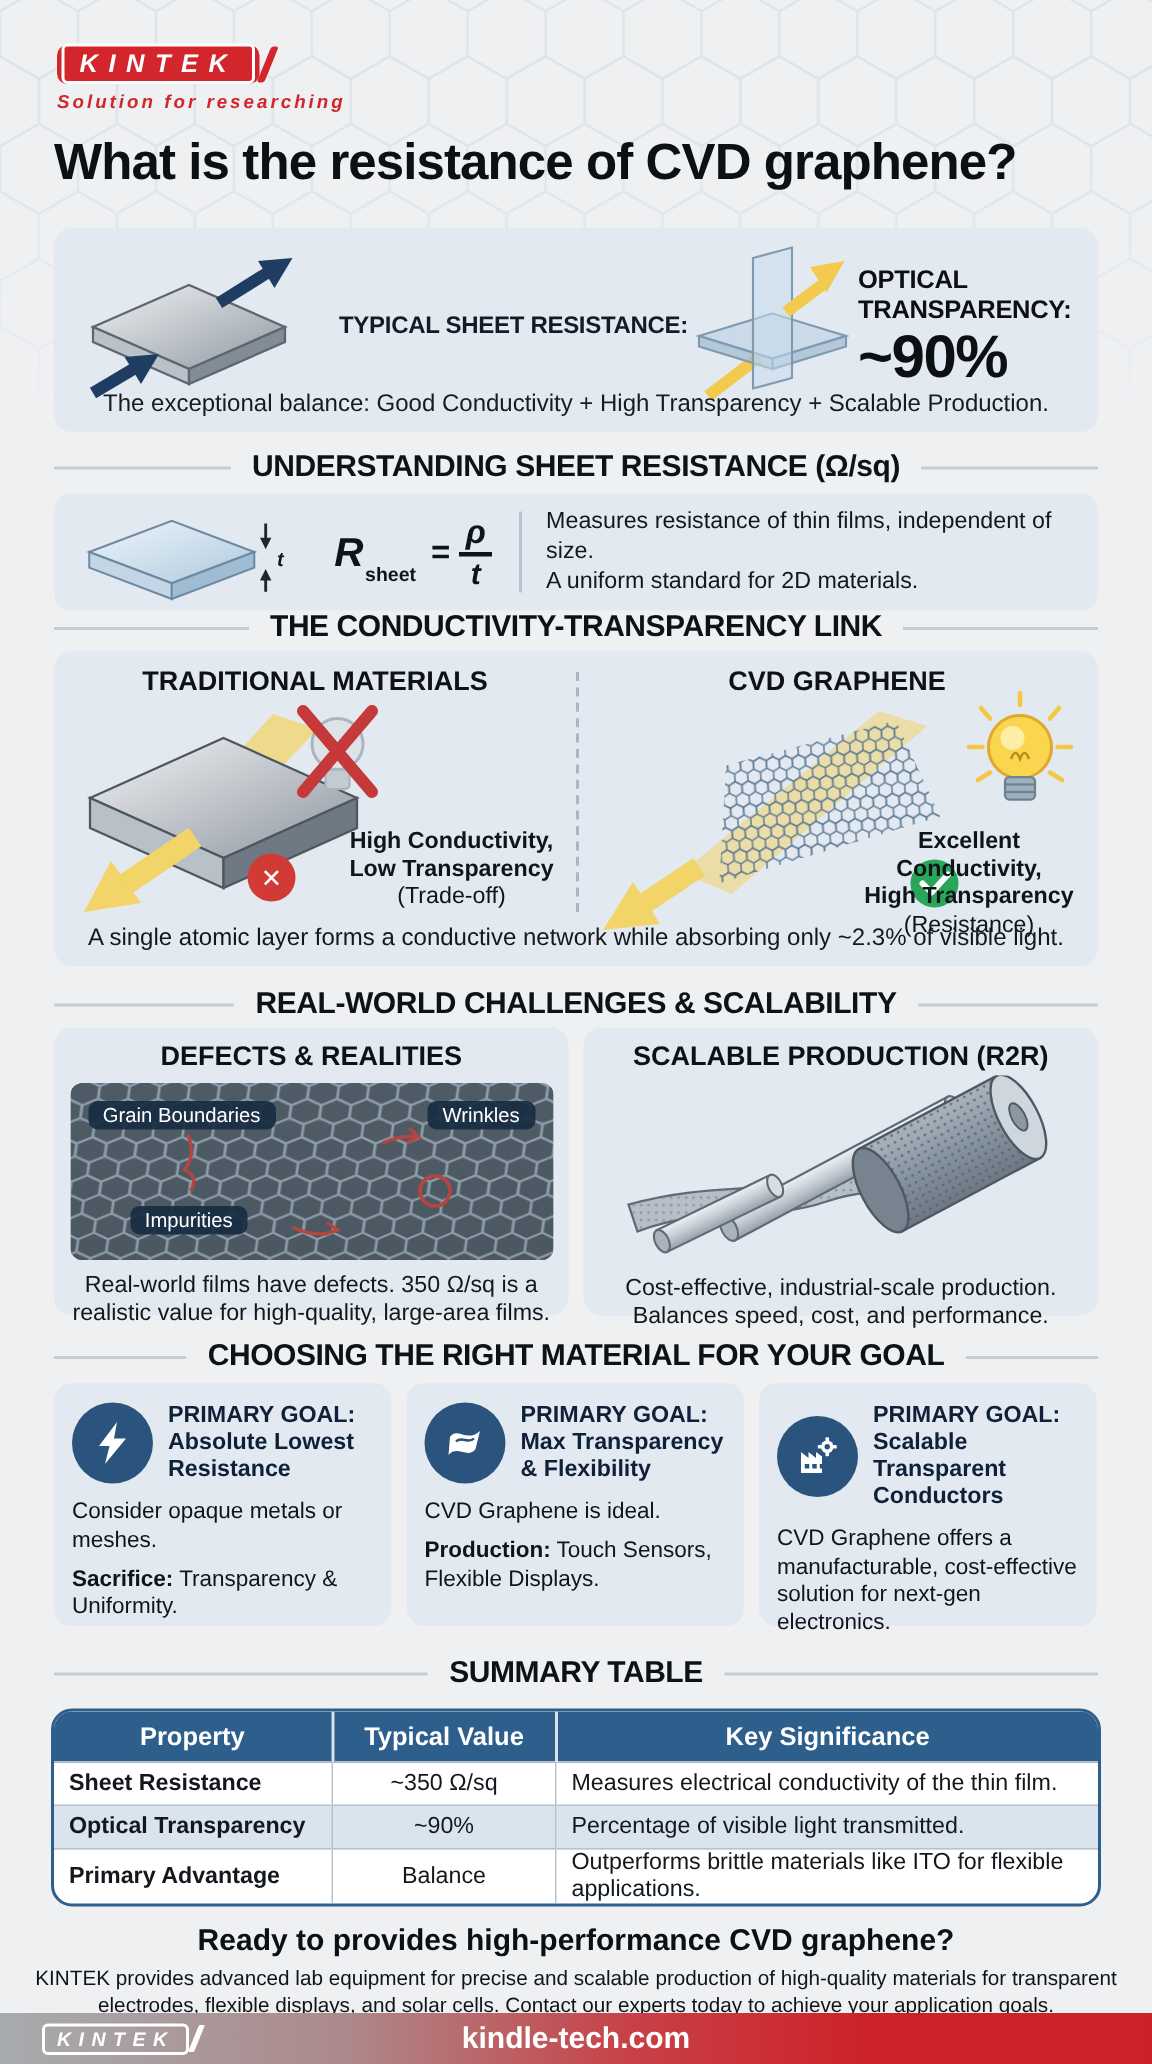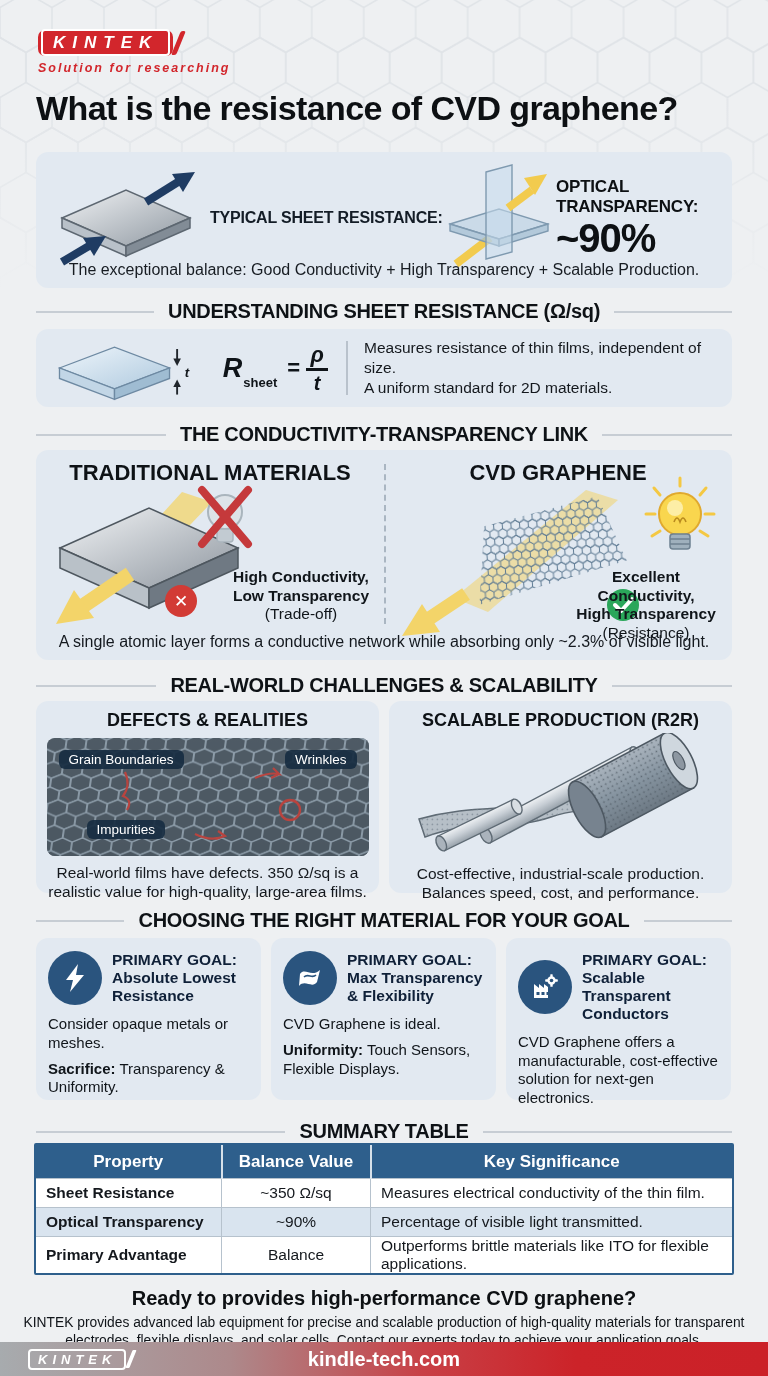--- a/index.html
+++ b/index.html
@@ -45,21 +45,21 @@
   .sr-bar{width:22px;height:3px;background:#0f1419;margin:2px 0;}
   .sr-den{font-size:20px;font-weight:800;font-style:italic;color:#0f1419;line-height:1;}
   .sr-divider{width:2px;height:54px;background:#b9c2cc;margin:0 16px 0 18px;}
   .sr-desc{font-size:15.5px;line-height:1.3;color:#14181d;}
 
   
   .link-card{margin-top:4px;height:210px;position:relative;}
   .link-col{position:absolute;top:0;width:348px;height:178px;}
   .link-col.left{left:0;} .link-col.right{left:348px;}
   .link-divider{position:absolute;left:348px;top:14px;height:160px;border-left:2px dashed #aab6c2;}
-  .link-title{position:absolute;top:10px;left:0;width:100%;text-align:center;font-size:22px;font-weight:800;color:#0e1216;}
+  .link-title{position:absolute;top:10px;left:0;width:100%;text-align:center;font-size:18px;font-weight:800;color:#0e1216;}
   .link-caption{position:absolute;text-align:center;font-size:15.5px;font-weight:700;line-height:1.2;color:#10151a;}
   .link-caption .plain{font-weight:400;}
   .link-note{position:absolute;bottom:9px;left:0;width:100%;text-align:center;font-size:16px;color:#14191f;}
 
   
   .chal-row{display:flex;gap:10px;width:696px;margin:4px auto 0;}
   .chal-card{background:#e2e9f1;border-radius:12px;width:343px;height:192px;box-sizing:border-box;position:relative;}
   .chal-title{text-align:center;font-size:18px;font-weight:800;color:#0e1216;padding-top:9px;}
   .defects-img{position:relative;width:322px;height:118px;margin:7px auto 0;border-radius:8px;overflow:hidden;}
   .pill{position:absolute;background:rgba(24,45,66,0.93);color:#fff;font-size:13.5px;padding:2px 10px;border-radius:6px;white-space:nowrap;}
@@ -70,21 +70,21 @@
   .goal-row{display:flex;gap:10px;width:696px;margin:6px auto 0;align-items:center;}
   .goal-card{background:#e2e9f1;border-radius:12px;width:225px;height:162px;box-sizing:border-box;padding:13px 12px 0 12px;}
   .goal-head{display:flex;align-items:center;}
   .goal-icon{flex:0 0 54px;width:54px;height:54px;border-radius:50%;background:#2a547e;display:flex;align-items:center;justify-content:center;}
   .goal-title{margin-left:10px;font-size:15.5px;font-weight:800;line-height:1.16;color:#0f2038;}
   .goal-body{margin-top:10px;font-size:15px;line-height:1.25;color:#10151a;}
   .goal-body .para{margin-top:7px;}
   .goal-lead{font-weight:800;}
 
   
-  .table-wrap{width:696px;margin:0 auto 0;border:2px solid #2e5f8c;border-radius:2px;overflow:hidden;background:#fff;}
+  .table-wrap{width:696px;margin:12px auto 0;border:2px solid #2e5f8c;border-radius:14px;overflow:hidden;background:#fff;}
   table.summary{width:100%;border-collapse:collapse;}
   table.summary th{background:#2e5f8c;color:#fff;font-size:17px;font-weight:700;height:31px;border-right:2px solid #d7e1ea;}
   table.summary th:last-child{border-right:none;}
   table.summary td{font-size:15.5px;height:28px;border-top:1px solid #b6c2cd;border-right:1px solid #b6c2cd;padding:0 10px;}
   table.summary td:last-child{border-right:none;}
   table.summary tr.alt td{background:#d9e4ef;}
   td.prop{font-weight:800;width:165px;}
   td.val{text-align:center;width:128px;}
 
   
@@ -137,21 +137,21 @@
               </linearGradient>
             </defs>
           <polygon points="12,50 76,22 140,50 76,78" fill="url(#plate1)" stroke="#5d6771" stroke-width="1.5"></polygon>
           <polygon points="12,50 12,60 76,88 76,78" fill="#b9c1c9" stroke="#5d6771" stroke-width="1.5"></polygon>
           <polygon points="140,50 140,60 76,88 76,78" fill="#828c96" stroke="#5d6771" stroke-width="1.5"></polygon>
           <line x1="96" y1="34" x2="128" y2="14" stroke="#1f3c63" stroke-width="8"></line>
           <polygon points="145,4 122,6 133,24" fill="#1f3c63"></polygon>
           <line x1="12" y1="94" x2="44" y2="75" stroke="#1f3c63" stroke-width="8"></line>
           <polygon points="56,68 33,70 44,88 " fill="#1f3c63"></polygon>
         </svg>
-        <div style="margin-left:8px;min-width:238px;">
+        <div style="margin-left:24px;min-width:238px;">
           <div class="hero-stat-label">TYPICAL SHEET RESISTANCE:</div>
         </div>
         <svg width="102" height="112" viewBox="0 0 102 112">
           <line x1="8" y1="102" x2="42" y2="76" stroke="#f2cb4e" stroke-width="8"></line>
           <polygon points="2,62 51,47 100,62 51,77" fill="rgba(186,208,226,0.6)" stroke="#7f9ab0" stroke-width="1.4"></polygon>
           <polygon points="2,62 2,69 51,84 51,77" fill="rgba(160,186,208,0.7)" stroke="#7f9ab0" stroke-width="1.4"></polygon>
           <polygon points="100,62 100,69 51,84 51,77" fill="rgba(160,186,208,0.7)" stroke="#7f9ab0" stroke-width="1.4"></polygon>
           <polygon points="38,10 64,3 64,90 38,97" fill="rgba(200,221,237,0.55)" stroke="#7f9ab0" stroke-width="1.4"></polygon>
           <line x1="60" y1="46" x2="84" y2="28" stroke="#f2cb4e" stroke-width="8"></line>
           <polygon points="99,12 76,16 87,33" fill="#f2cb4e"></polygon>
@@ -199,21 +199,21 @@
           <span class="sr-den">t</span>
         </span>
       </div>
       <div class="sr-divider"></div>
       <div class="sr-desc">
         <span style="display:block;">Measures resistance of thin films, independent of size.</span>
         <span style="display:block;">A uniform standard for 2D materials.</span>
       </div>
     </div>
 
-    <div class="section-head" style="margin-top:16px;">
+    <div class="section-head" style="">
       <div class="rule"></div>
       <div class="txt">THE CONDUCTIVITY-TRANSPARENCY LINK</div>
       <div class="rule"></div>
     </div>
     <div class="card link-card">
       <div class="link-divider"></div>
 
       <div class="link-col left">
         <div class="link-title">TRADITIONAL MATERIALS</div>
         <svg style="position:absolute;left:6px;top:36px;" width="215" height="150" viewBox="0 0 215 150">
@@ -418,21 +418,21 @@
             </svg>
           </div>
           <div class="goal-title">
             <span style="display:block;">PRIMARY GOAL:</span>
             <span style="display:block;">Max Transparency</span>
             <span style="display:block;">&amp; Flexibility</span>
           </div>
         </div>
         <div class="goal-body">
           <div>CVD Graphene is ideal.</div>
-          <div class="para"><span class="goal-lead">Uniformity:</span><span> Touch Sensors, Flexible Displays.</span></div>
+          <div class="para"><span class="goal-lead">Production:</span><span> Touch Sensors, Flexible Displays.</span></div>
         </div>
       </div>
 
       <div class="goal-card">
         <div class="goal-head">
           <div class="goal-icon">
             <svg width="30" height="30" viewBox="0 0 30 30">
               <path d="M4,26 V12 l5,4 v-4 l5,4 v-4 l4,3 V26 Z" fill="#fff"></path>
               <rect x="6.5" y="20" width="3" height="3" fill="#2a547e"></rect>
               <rect x="11.5" y="20" width="3" height="3" fill="#2a547e"></rect>
@@ -462,21 +462,21 @@
     <div class="section-head" style="margin-top:20px;">
       <div class="rule"></div>
       <div class="txt">SUMMARY TABLE</div>
       <div class="rule"></div>
     </div>
     <div class="table-wrap">
       <table class="summary">
         <thead>
           <tr>
             <th>Property</th>
-            <th>Balance Value</th>
+            <th>Typical Value</th>
             <th>Key Significance</th>
           </tr>
         </thead>
         <tbody>
           <tr>
             <td class="prop">Sheet Resistance</td>
             <td class="val">~350 Ω/sq</td>
             <td>Measures electrical conductivity of the thin film.</td>
           </tr>
           <tr class="alt">

